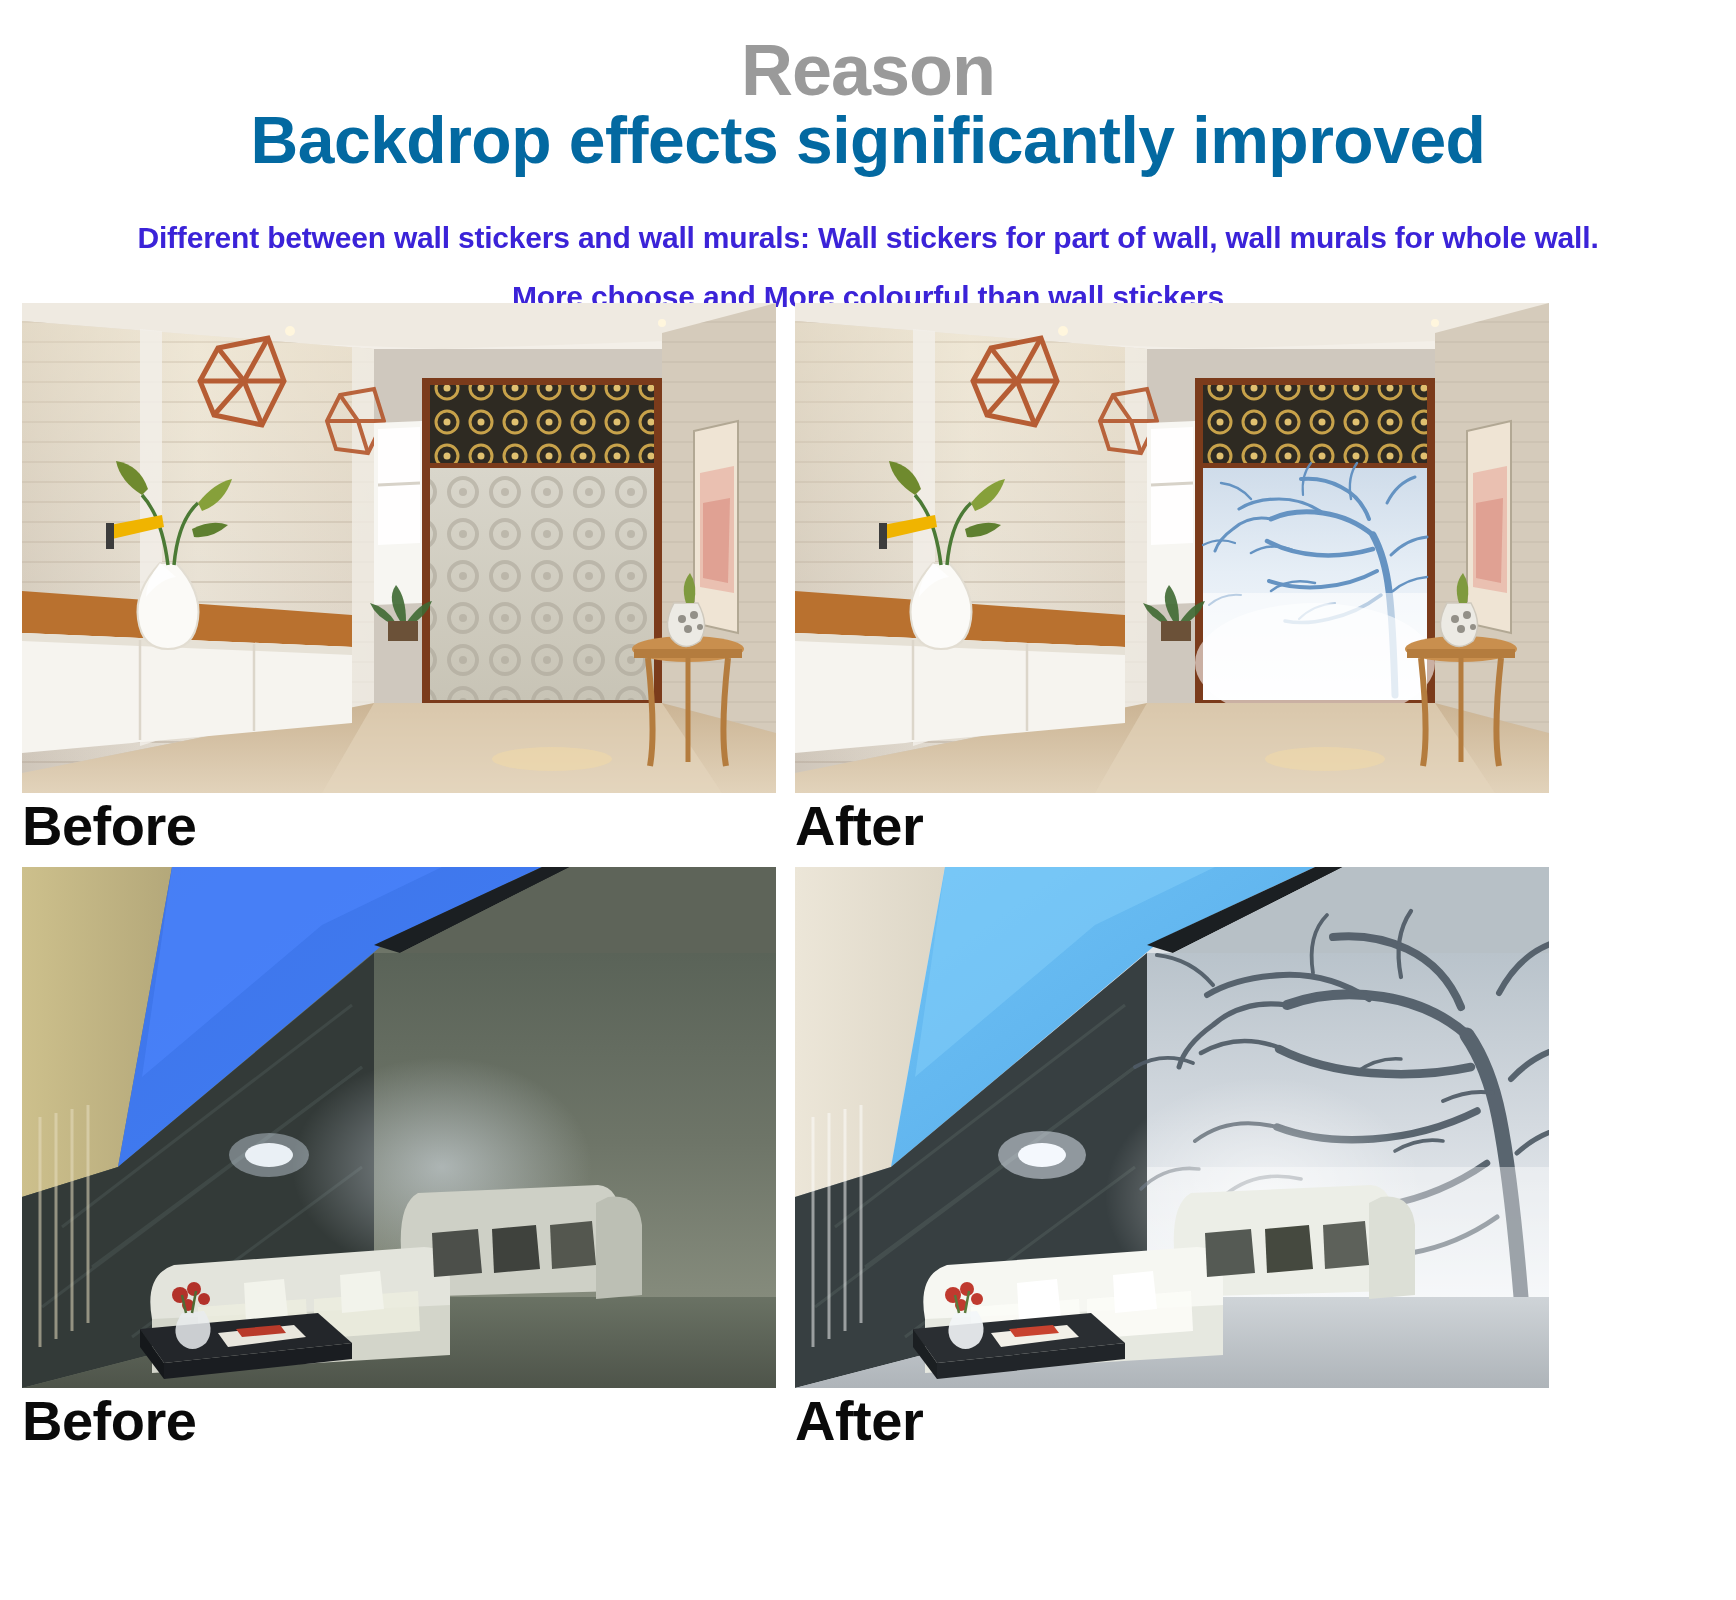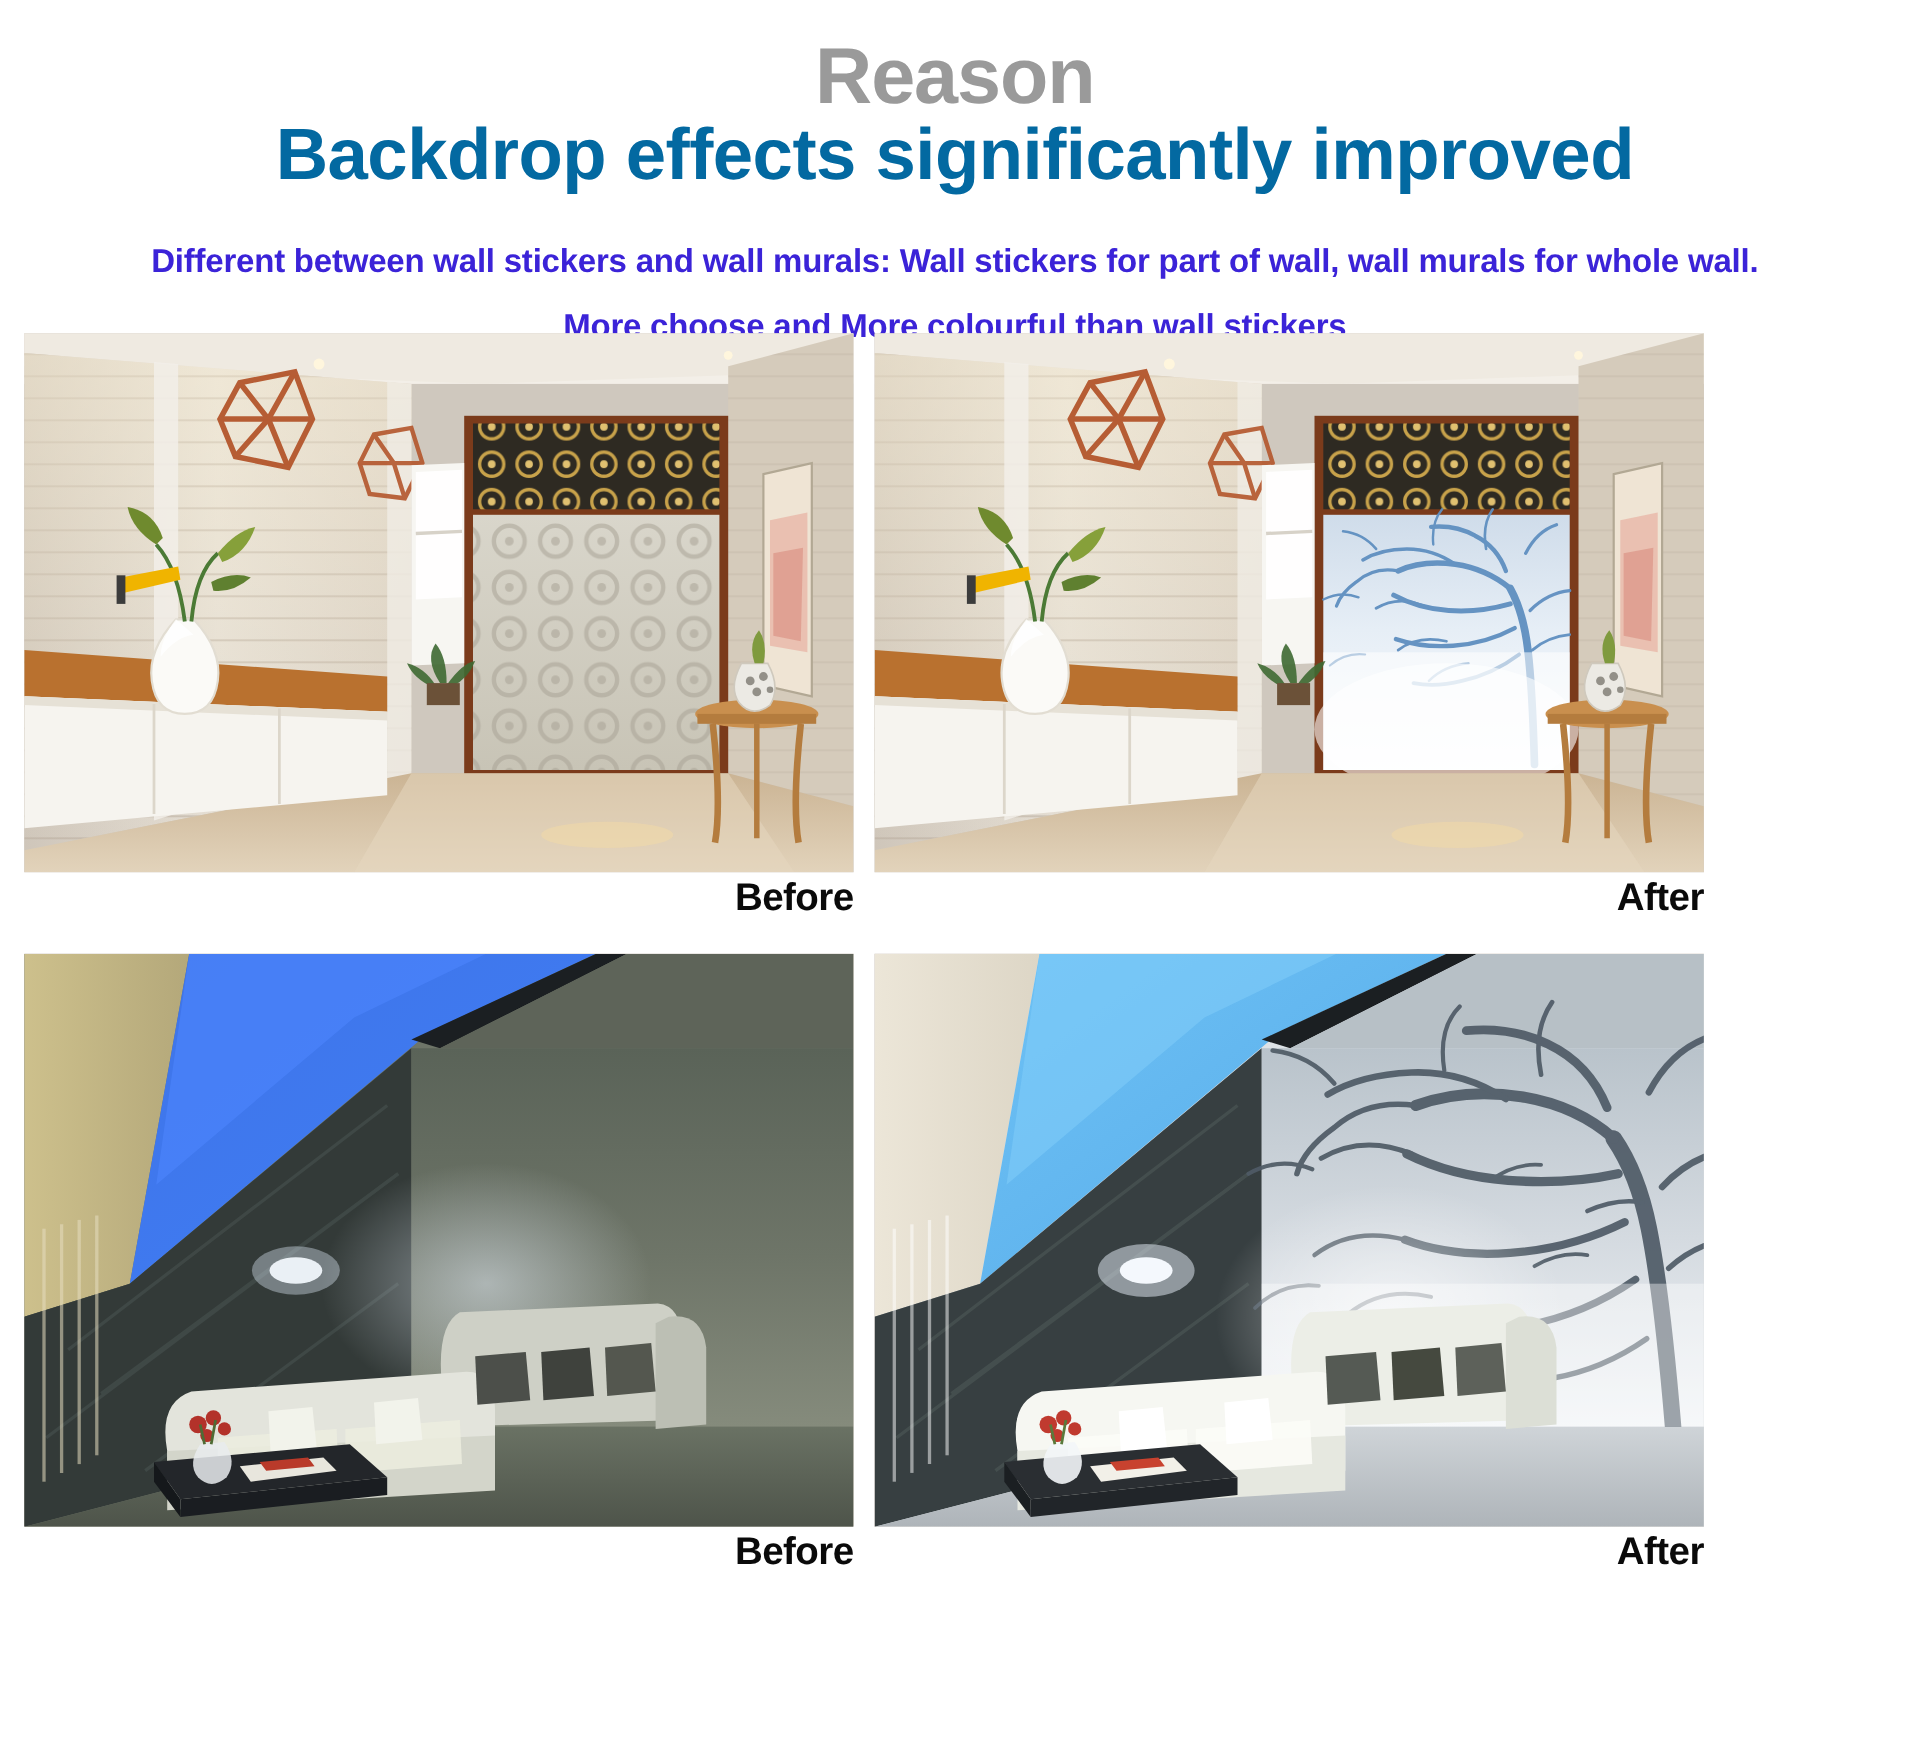--- a/index.html
+++ b/index.html
@@ -55,22 +55,22 @@
   }
   .subline-1 { top:221px; }
   .subline-2 { top:252px;margin-top:28px; }
 
   
   .panel { position:absolute; overflow:hidden; background:#cfc8be; }
   .panel svg { display:block; width:100%; height:100%; }
 
   .caption {
     position:absolute;
-    text-align:right;
-    font-size:35px;
+    text-align:left;
+    font-size:56px;
     font-weight:bold;
     color:#0a0a0a;
     font-family:"Liberation Sans", sans-serif;
     line-height:1;
     letter-spacing:-0.5px;
   }
 
   
   #panel-tl { left:22px;  top:303px; width:754px; height:490px; }
   #panel-tr { left:795px; top:303px; width:754px; height:490px; }

